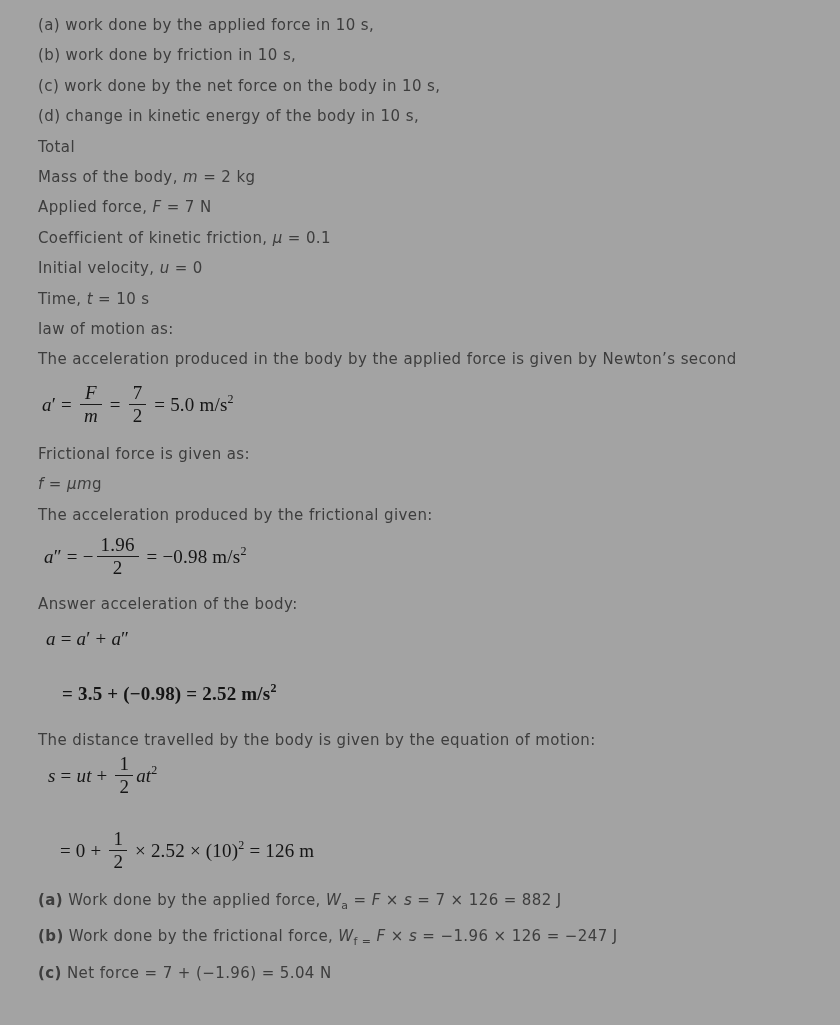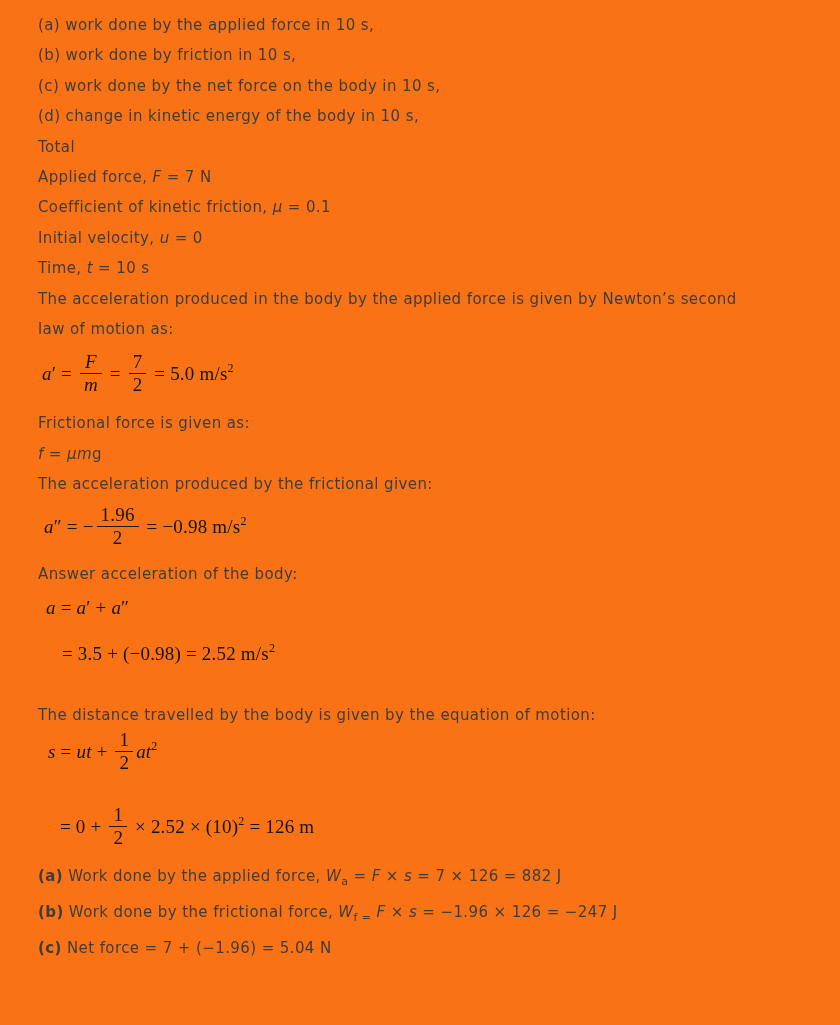--- a/index.html
+++ b/index.html
@@ -1,20 +1,20 @@
 <!DOCTYPE html>
 <html><head>
 <meta charset="utf-8">
 <style>
   html, body { margin: 0; padding: 0; background: #ffffff; }
   .page {
     position: relative;
     width: 840px;
     height: 1025px;
-    background: #f97316;
+    background: #a3a3a3;
     overflow: hidden;
   }
   .doc {
     box-sizing: border-box;
     width: 100%;
     height: 100%;
     padding: 10px 40px 0 38px;
     color: #3d3d3d;
     font-family: "DejaVu Sans", "Liberation Sans", sans-serif;
   }
@@ -44,41 +44,42 @@
     position: relative;
     top: -2px;
   }
   .frac .num { display: block; padding: 0 4px; line-height: 22px; }
   .frac .den { display: block; border-top: 1px solid #1a1a1a; padding: 0 4px; line-height: 22px; }
   .frac.it .num, .frac.it .den { font-style: italic; }
 
   
   .eq-accel1   { margin: 9px 0 10px 4px;  }
   .eq-accel2   { margin: 6px 0 8px 6px;   }
-  .eq-total-1  { margin: 4px 0 8px 8px; line-height: 30px; }
-  .eq-total-2  { margin: 0 0 29px 24px; line-height: 34px; }
+  .eq-total-1  { margin: 4px 0 17px 8px; line-height: 30px; }
+  .eq-total-2  { margin: 0 0 14px 24px; line-height: 34px; font-weight: bold; }
   .eq-distance { margin: 0 0 30px 10px; }
   .eq-result   { margin: 6px 0 10px 22px; }
 </style>
 </head>
 <body>
 
 <div class="page">
   <div class="doc">
       <div class="line"><span>(a) work done by the applied force in 10 s,</span></div>
       <div class="line"><span>(b) work done by friction in 10 s,</span></div>
       <div class="line"><span>(c) work done by the net force on the body in 10 s,</span></div>
       <div class="line"><span>(d) change in kinetic energy of the body in 10 s,</span></div>
       <div class="line"><span>Total</span></div>
+      <div class="line"><span>Mass of the body, </span><span class="it">m</span><span> = 2 kg</span></div>
       <div class="line"><span>Applied force, </span><span class="it">F</span><span> = 7 N</span></div>
       <div class="line"><span>Coefficient of kinetic friction, </span><span class="it">μ</span><span> = 0.1</span></div>
       <div class="line"><span>Initial velocity, </span><span class="it">u</span><span> = 0</span></div>
       <div class="line"><span>Time, </span><span class="it">t</span><span> = 10 s</span></div>
+      <div class="line"><span>law of motion as:</span></div>
       <div class="line"><span>The acceleration produced in the body by the applied force is given by Newton’s second</span></div>
-      <div class="line"><span>law of motion as:</span></div>
       <div class="equation eq-accel1"><span class="it">a</span><span>′ = </span><span class="frac it"><span class="num">F</span><span class="den">m</span></span><span> = </span><span class="frac"><span class="num">7</span><span class="den">2</span></span><span> = 5.0 m/s</span><span class="sup">2</span></div>
       <div class="line"><span>Frictional force is given as:</span></div>
       <div class="line"><span class="it">f</span><span> = </span><span class="it">μm</span><span>g</span></div>
       <div class="line"><span>The acceleration produced by the frictional given:</span></div>
       <div class="equation eq-accel2"><span class="it">a</span><span>″ = −</span><span class="frac"><span class="num">1.96</span><span class="den">2</span></span><span> = −0.98 m/s</span><span class="sup">2</span></div>
       <div class="line"><span>Answer acceleration of the body:</span></div>
       <div class="equation eq-total-1"><span class="it">a</span><span> = </span><span class="it">a</span><span>′ + </span><span class="it">a</span><span>″</span></div>
       <div class="equation eq-total-2"><span>= 3.5 + (−0.98) = 2.52 m/s</span><span class="sup">2</span></div>
       <div class="line"><span>The distance travelled by the body is given by the equation of motion:</span></div>
       <div class="equation eq-distance"><span class="it">s</span><span> = </span><span class="it">ut</span><span> + </span><span class="frac"><span class="num">1</span><span class="den">2</span></span><span class="it">at</span><span class="sup">2</span></div>

